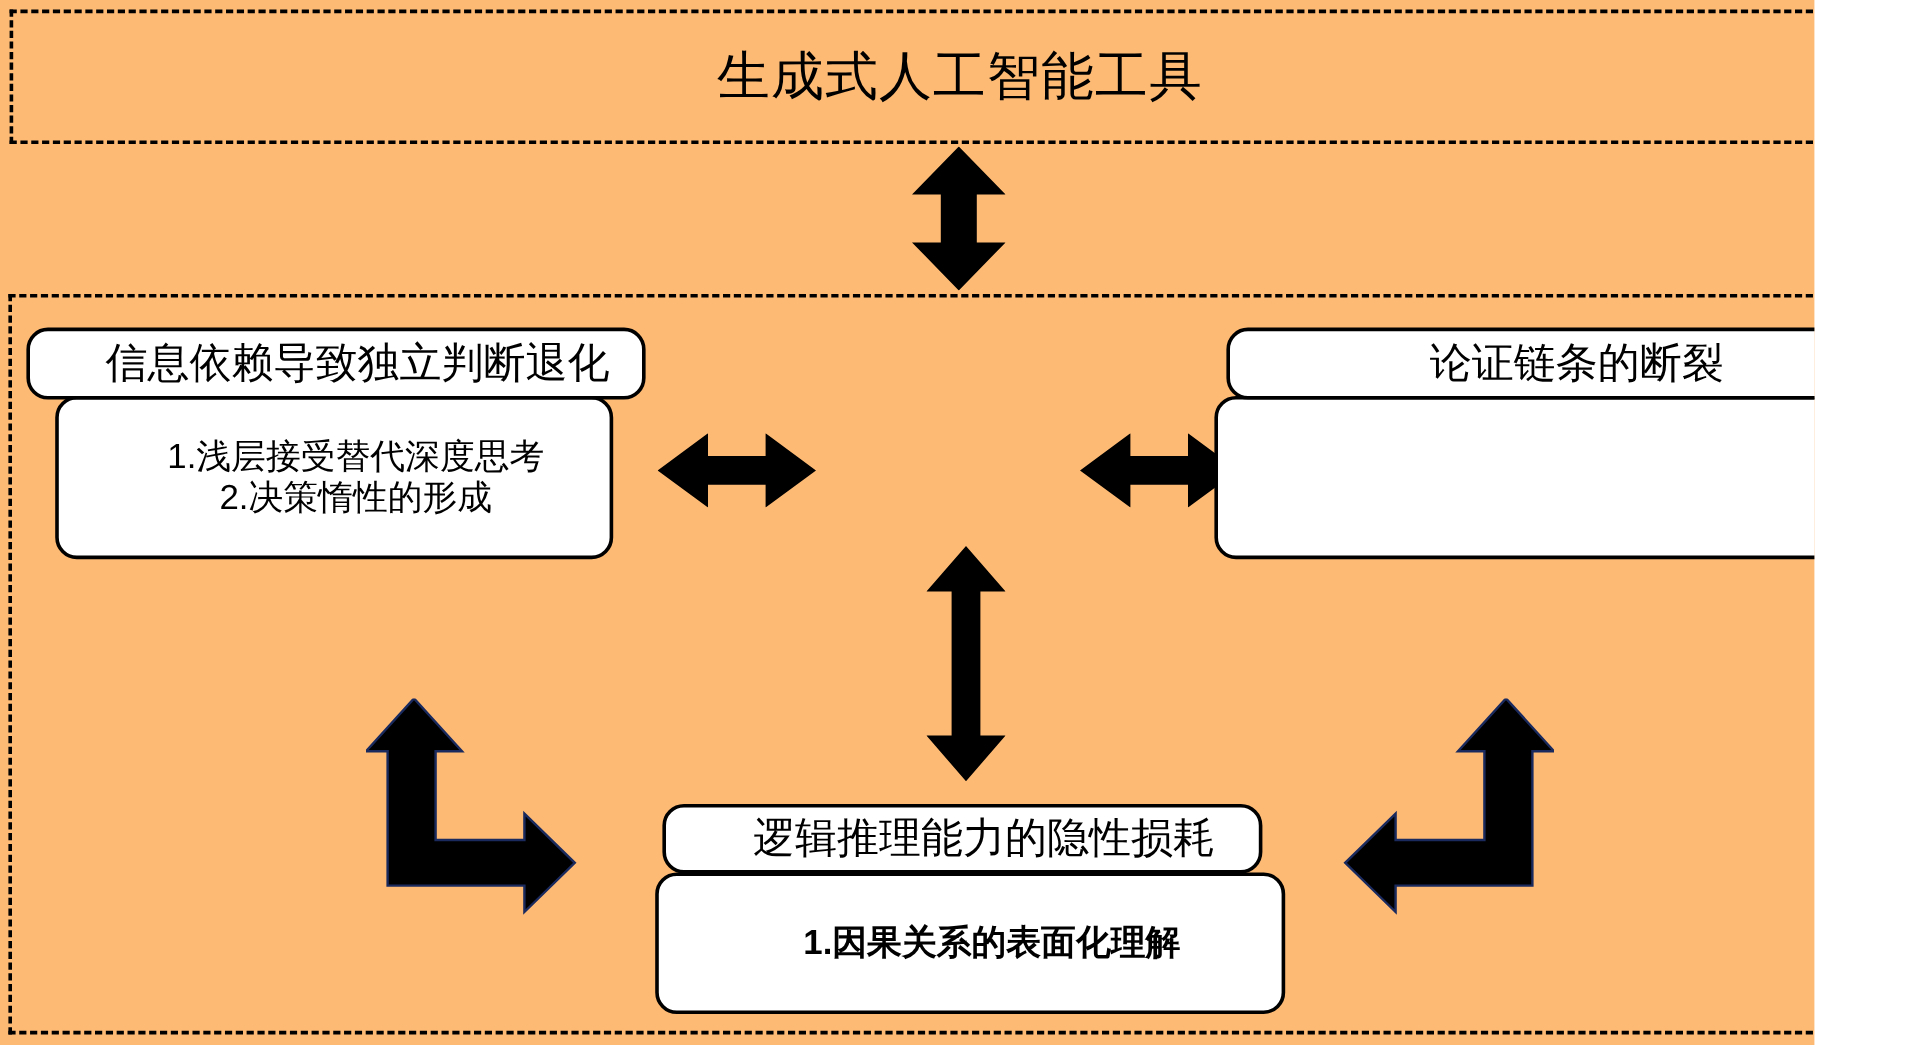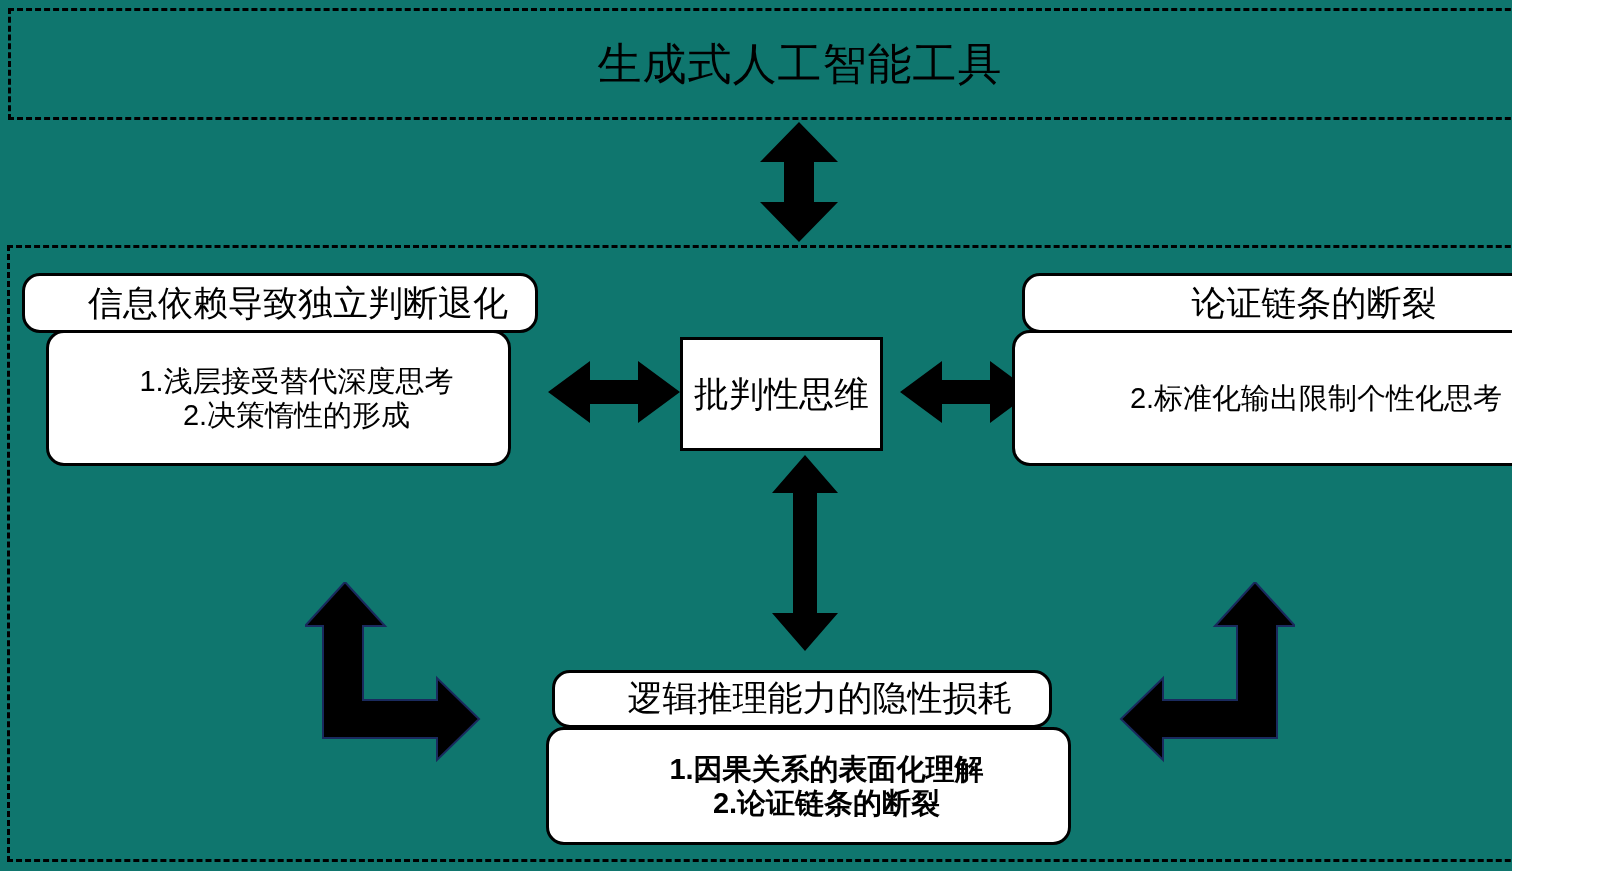--- a/index.html
+++ b/index.html
@@ -8,21 +8,21 @@
     background: #ffffff;
   }
   body {
     font-family: "Liberation Sans", "DejaVu Sans", sans-serif;
     color: #000000;
   }
   #canvas {
     position: relative;
     width: 1512px;
     height: 871px;
-    background: #0f766e;
+    background: #fdba74;
     overflow: hidden;
   }
 
   
   .dashed-container {
     position: absolute;
     box-sizing: border-box;
     border: 3px dashed #000000;
     background: transparent;
   }
@@ -146,37 +146,32 @@
       <div>1.浅层接受替代深度思考</div>
       <div>2.决策惰性的形成</div>
     </div>
   </div>
 
   <div id="right-header" class="rbox">
     <div class="inner hdr">论证链条的断裂</div>
   </div>
   <div id="right-body" class="rbox">
     <div class="inner bdy">
-      <div>2.标准化输出限制个性化思考</div>
     </div>
   </div>
 
   <div id="bottom-header" class="rbox">
     <div class="inner hdr">逻辑推理能力的隐性损耗</div>
   </div>
   <div id="bottom-body" class="rbox">
     <div class="inner bdy">
       <div>1.因果关系的表面化理解</div>
-      <div>2.论证链条的断裂</div>
     </div>
   </div>
 
-  <div id="center-box">
-    <span>批判性思维</span>
-  </div>
 
   <div id="arrow-center-left" class="arrow">
     <svg width="132" height="62" viewBox="0 0 132 62" aria-hidden="true">
       <polygon points="0,31 42,0 42,19 90,19 90,0 132,31 90,62 90,43 42,43 42,62" fill="#000000"></polygon>
     </svg>
   </div>
 
   <div id="arrow-center-right" class="arrow">
     <svg width="132" height="62" viewBox="0 0 132 62" aria-hidden="true">
       <polygon points="0,31 42,0 42,19 90,19 90,0 132,31 90,62 90,43 42,43 42,62" fill="#000000"></polygon>

